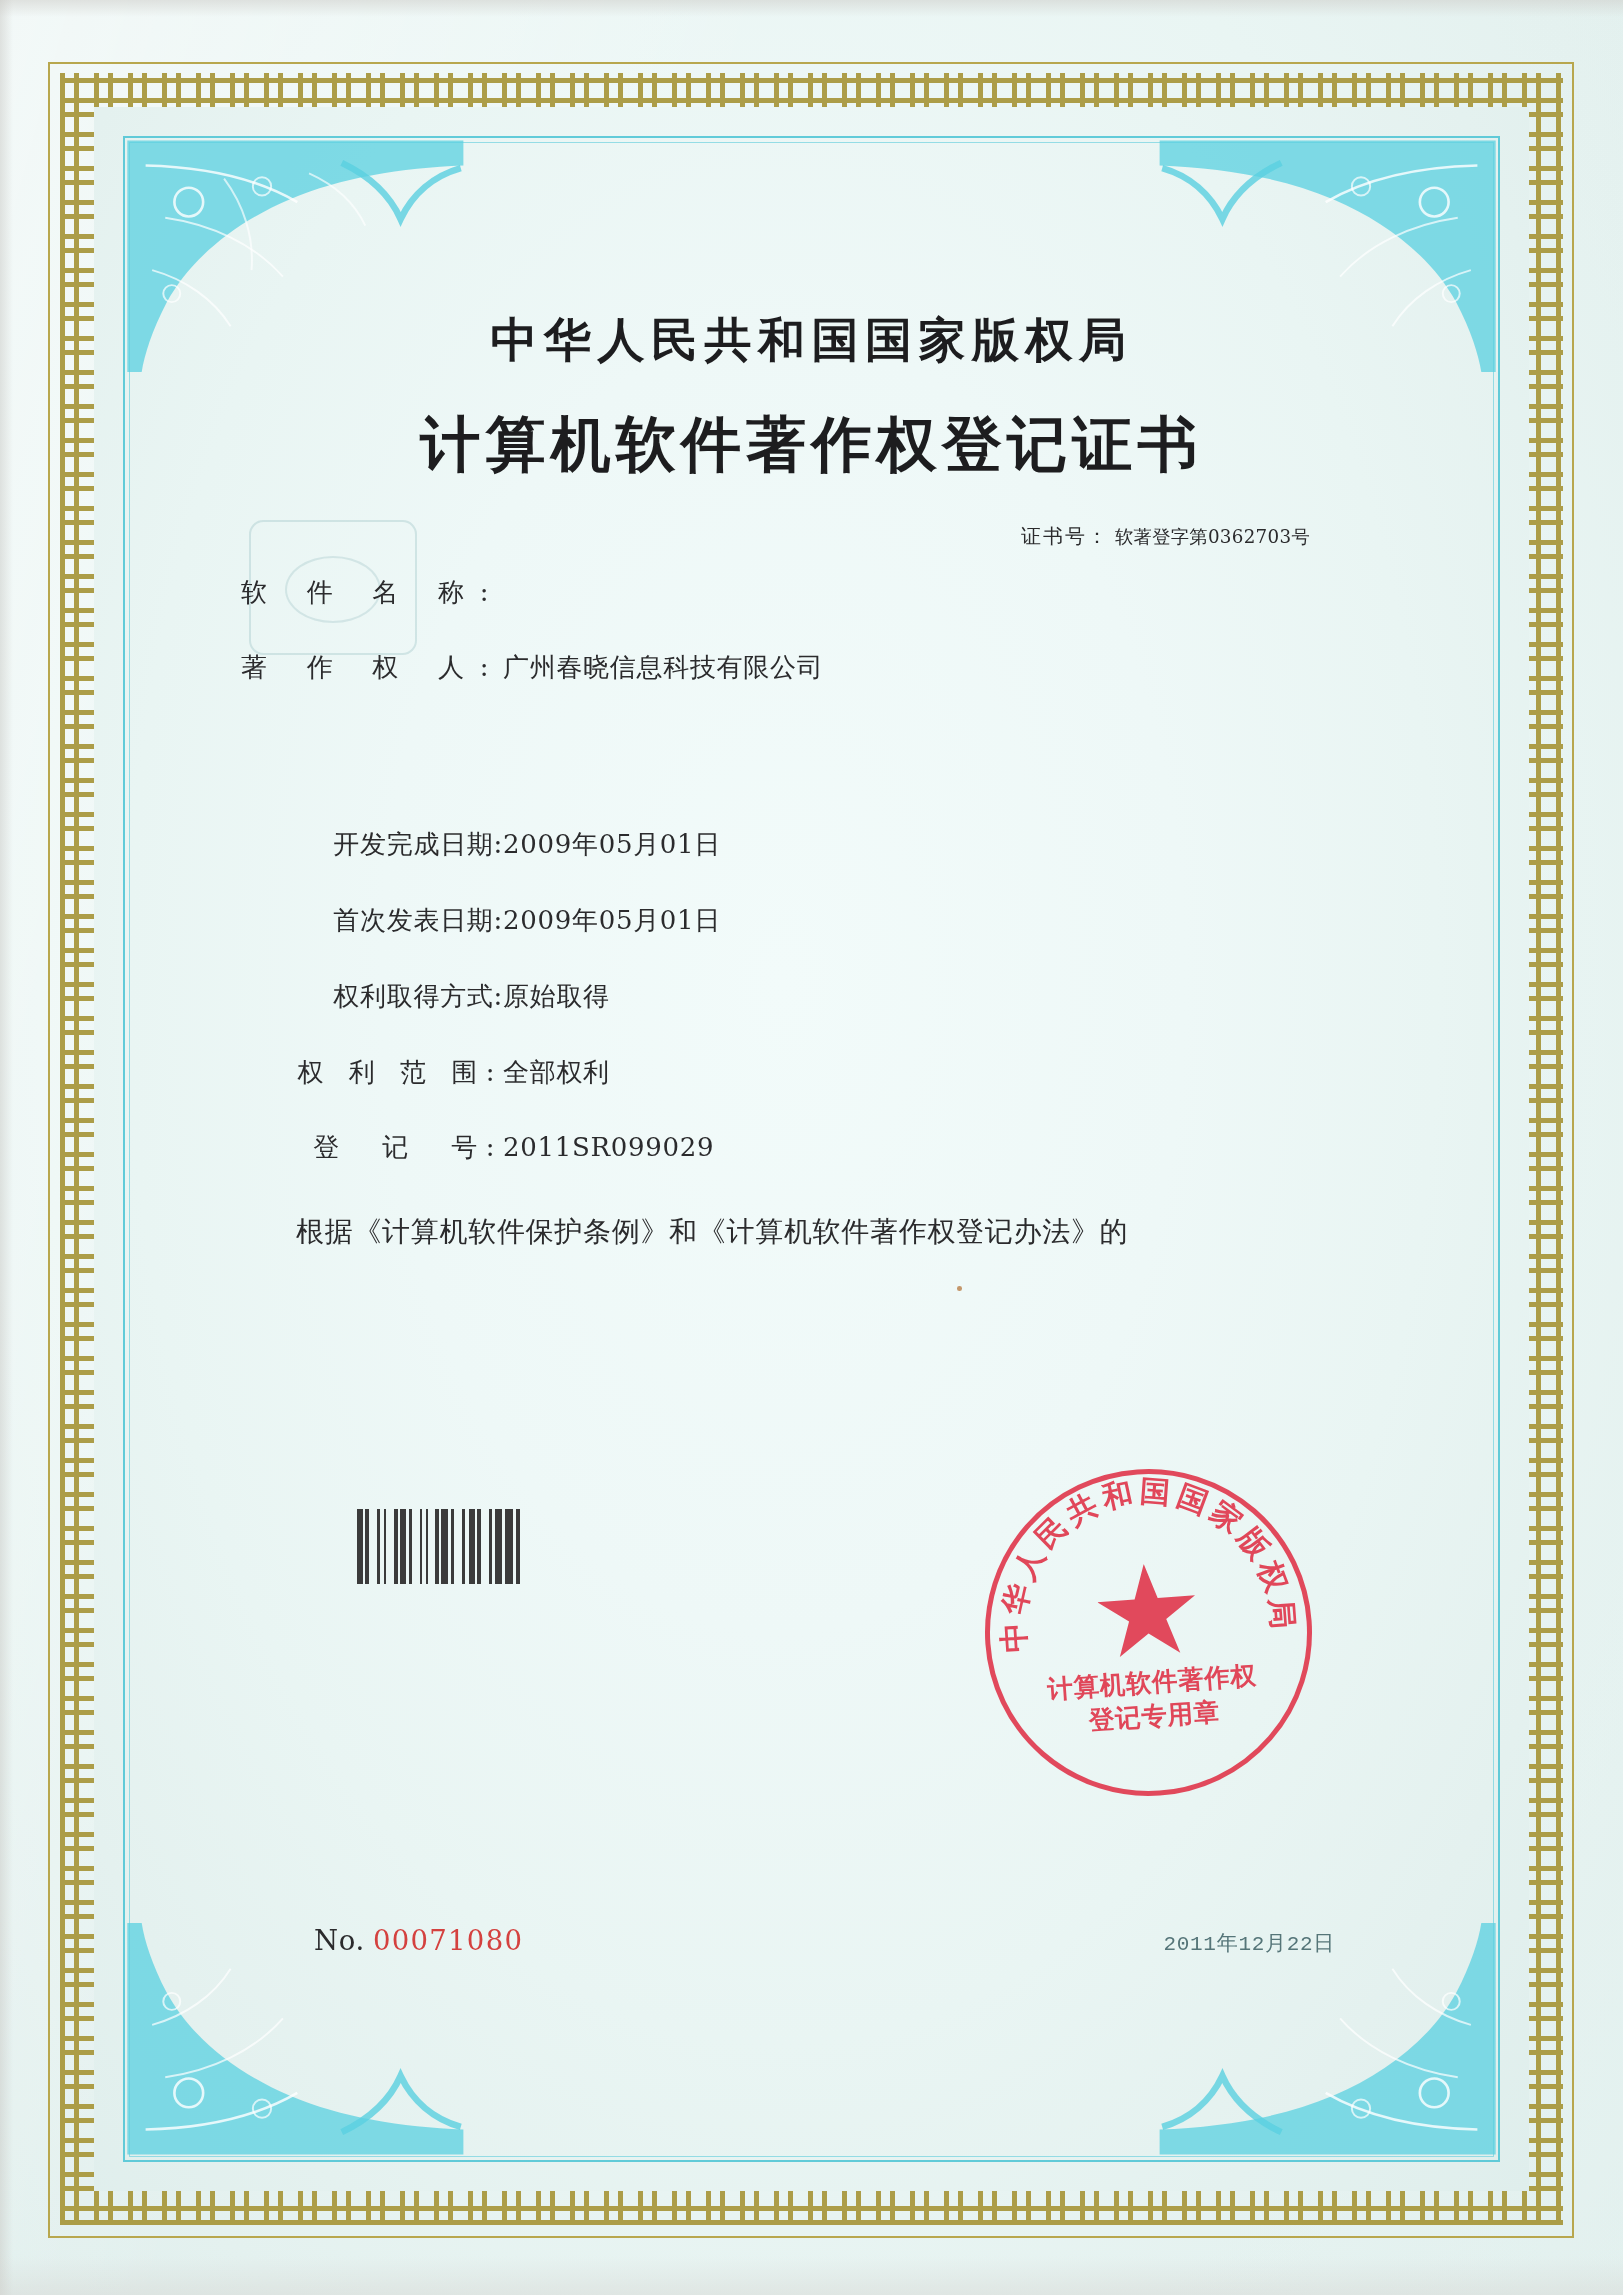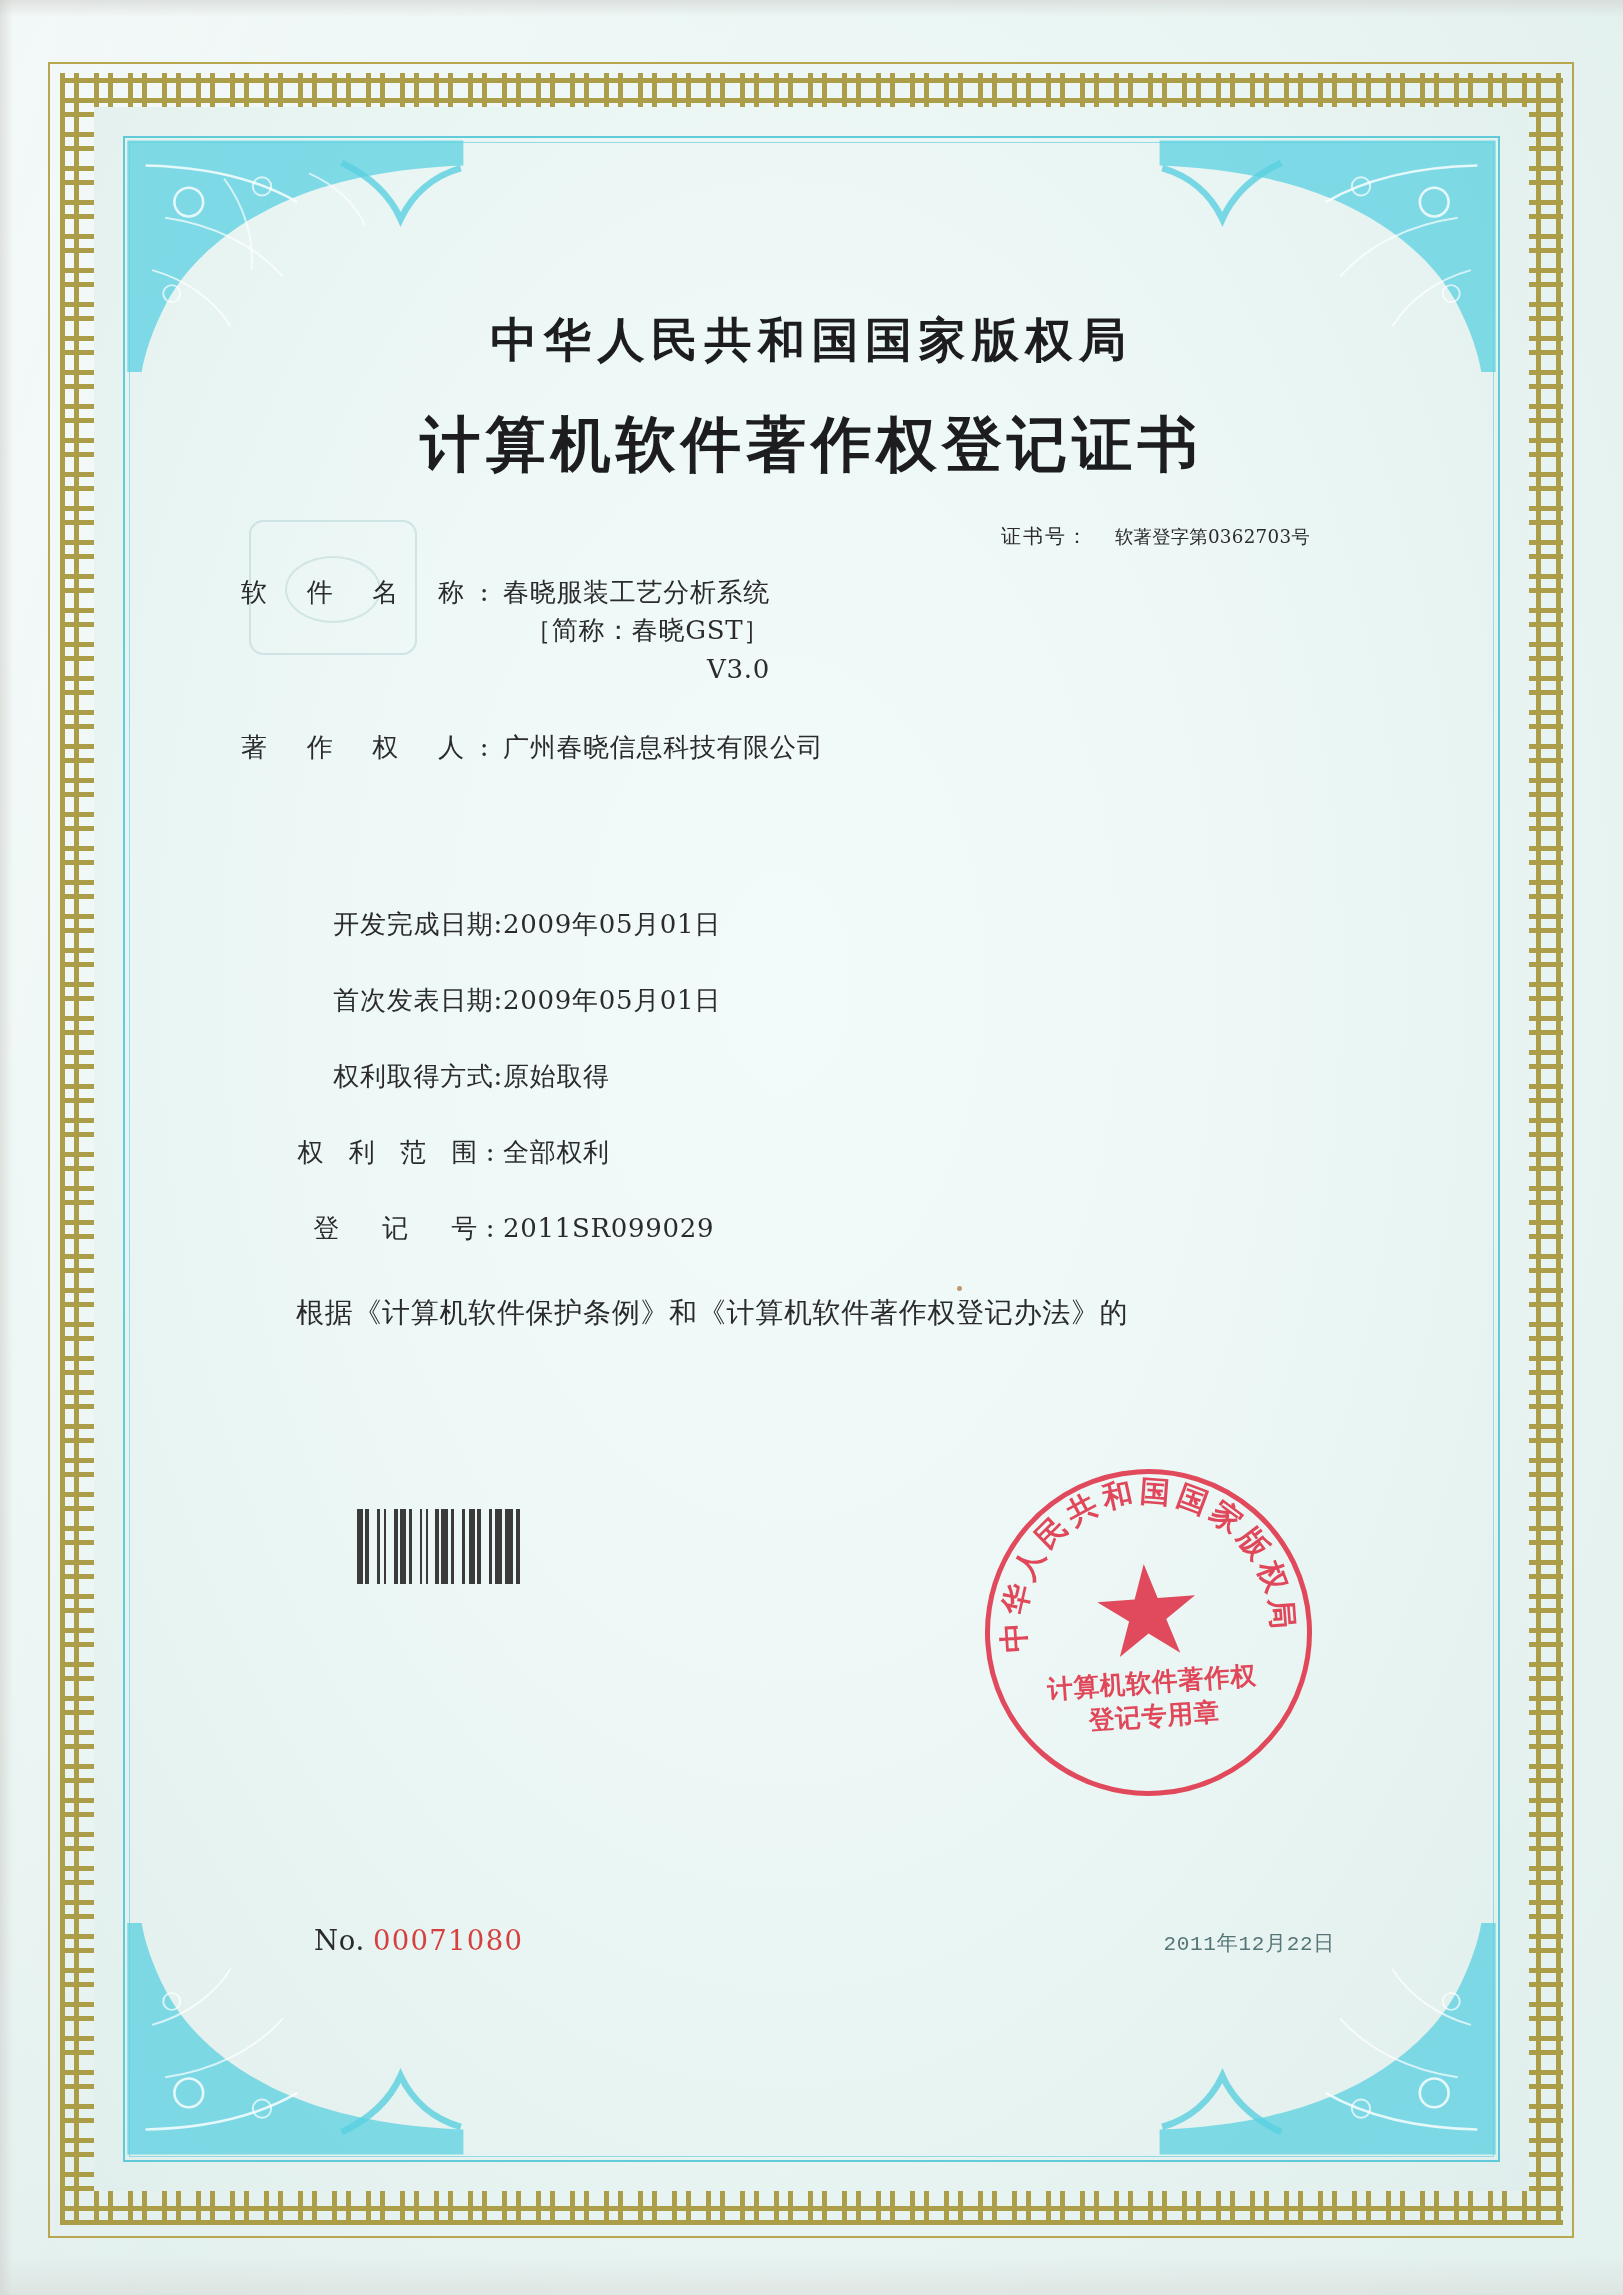--- a/index.html
+++ b/index.html
@@ -142,21 +142,21 @@
   .cert-no-row {
     margin-top: 37px;
     padding-right: 156px;
     text-align: right;
     color: #2a2a2c;
     font-size: 20px;
     font-family: "DejaVu Serif", "Liberation Serif", serif;
     letter-spacing: 1.3px;
   }
   .cert-no-row .cn-label { letter-spacing: 2px; }
-  .cert-no-row .cn-value { font-size: 18.3px; letter-spacing: 0.3px; margin-left: 26px; }
+  .cert-no-row .cn-value { font-size: 18.3px; letter-spacing: 0.3px; margin-left: 6px; }
 
   .fields {
     margin-top: 25px;
     padding-left: 84px;
     color: #2b2b2d;
     font-family: "DejaVu Serif", "Liberation Serif", serif;
     text-align: right;
   }
   .field-row {
     display: flex;
@@ -399,25 +399,20 @@
     <div class="title-cn title-sub">计算机软件著作权登记证书</div>
 
     <div class="cert-no-row">
       <span class="cn-label">证书号：</span><span class="cn-value">软著登字第0362703号</span>
     </div>
 
     <div class="fields">
 
       <div class="field-row">
         <div class="field-label label-sp5">软 件 名 称:</div>
-        <div class="field-value value-lines">
-          <div>春晓服装工艺分析系统</div>
-          <div>［简称：春晓GST］</div>
-          <div>V3.0</div>
-        </div>
       </div>
 
       <div class="field-row wide">
         <div class="field-label label-sp5">著 作 权 人:</div>
         <div class="field-value">广州春晓信息科技有限公司</div>
       </div>
 
       <div class="spacer-a"></div>
 
       <div class="field-row wide">

